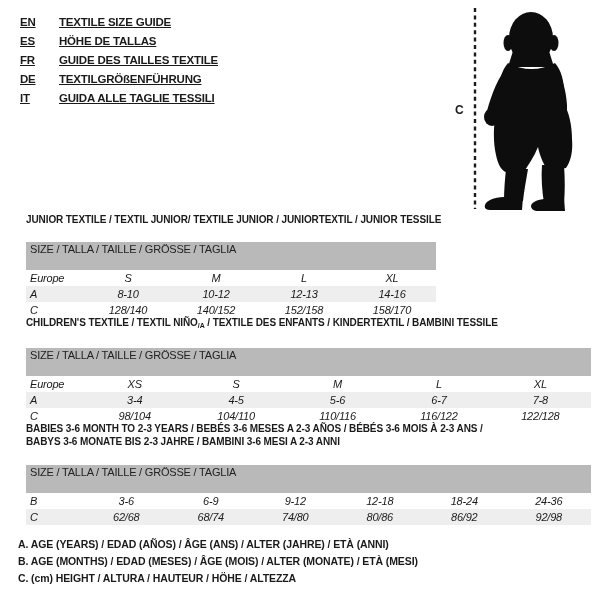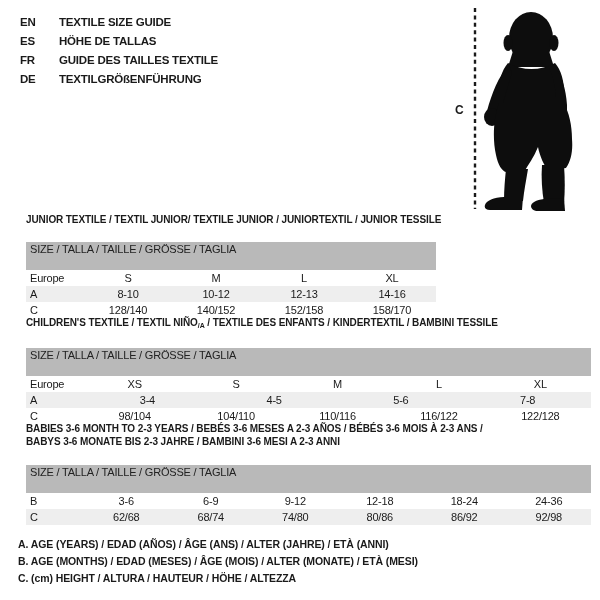--- a/index.html
+++ b/index.html
@@ -3,21 +3,21 @@
 <meta charset="utf-8">
 <style>
   html,body{margin:0;padding:0;background:#fff;}
   .page{
     position:relative;width:600px;height:600px;background:#fff;overflow:hidden;
     font-family:"Liberation Sans", sans-serif;color:var(--ink,#1a1a1a);
     -webkit-font-smoothing:antialiased;
   }
   
   .lang-block{position:absolute;left:20px;top:13px;}
-  .lang-row{display:flex;line-height:19px;font-weight:bold;font-size:11.5px;letter-spacing:-0.2px;}
+  .lang-row{display:flex;line-height:19px;font-weight:bold;font-size:11.5px;letter-spacing:-0.2px;text-decoration:underline;}
   .lang-code{width:39px;flex:0 0 39px;}
   .lang-title{white-space:nowrap;}
   
   .figure{position:absolute;left:450px;top:0;width:150px;height:215px;}
   .figure-svg{position:absolute;left:18px;top:5px;}
   .baby{fill:var(--sil,#0d0d0d);}
   .measure-line{stroke:var(--ink,#141414);stroke-width:2.4;stroke-dasharray:4 3.4;fill:none;}
   .height-label{position:absolute;left:5px;top:103px;font-weight:bold;font-size:12px;}
   
   .section{position:absolute;left:18px;margin-left:8px;}
@@ -27,21 +27,21 @@
   #children-section{top:316px;width:565px;}
   #babies-section{top:422px;width:565px;}
   #junior-section .size-table{margin-top:16px;}
   #children-section .size-table{margin-top:16px;}
   #babies-section .size-table{margin-top:17px;}
   .size-table{width:100%;}
   .size-header-bar{
     background:var(--bar-bg,#b9b9b9);height:28px;line-height:14px;
     font-size:11px;padding-left:4px;color:#222;letter-spacing:-0.2px;
   }
-  .trow{display:flex;height:16px;line-height:16px;font-size:11px;letter-spacing:-0.2px;}
+  .trow{display:flex;height:16px;line-height:16px;font-size:11px;letter-spacing:-0.2px;font-style:italic;}
   .trow.shaded{background:var(--alt-bg,#eeeeee);}
   .tcell{flex:1;text-align:center;}
   .tcell.lab{flex:0 0 54px;text-align:left;padding-left:4px;}
   
   .footnotes{position:absolute;left:18px;top:532px;padding-top:4px;}
   .footnote{font-weight:bold;font-size:10.5px;line-height:17px;letter-spacing:-0.1px;white-space:nowrap;}
 </style>
 </head>
 <body>
 
@@ -56,20 +56,24 @@
       <span class="lang-code">ES</span>
       <span class="lang-title">HÖHE DE TALLAS</span>
     </div>
     <div class="lang-row">
       <span class="lang-code">FR</span>
       <span class="lang-title">GUIDE DES TAILLES TEXTILE</span>
     </div>
     <div class="lang-row">
       <span class="lang-code">DE</span>
       <span class="lang-title">TEXTILGRÖßENFÜHRUNG</span>
+    </div>
+    <div class="lang-row">
+      <span class="lang-code">IT</span>
+      <span class="lang-title">GUIDA ALLE TAGLIE TESSILI</span>
     </div>
   </div>
 
   <div class="figure">
     <span class="height-label">C</span>
     <svg class="figure-svg" width="124" height="207" viewBox="0 0 124 207" xmlns="http://www.w3.org/2000/svg">
       <line class="measure-line" x1="7" y1="3" x2="7" y2="204"></line>
       <g class="baby">
         <ellipse cx="63" cy="33" rx="22" ry="26"></ellipse>
         <ellipse cx="40" cy="38" rx="4.5" ry="8"></ellipse>
@@ -130,20 +134,21 @@
             <div class="tcell">S</div>
             <div class="tcell">M</div>
             <div class="tcell">L</div>
             <div class="tcell">XL</div>
           </div>
           <div class="trow shaded">
             <div class="tcell lab">A</div>
             <div class="tcell">3-4</div>
             <div class="tcell">4-5</div>
             <div class="tcell">5-6</div>
+            <div class="tcell">6-7</div>
             <div class="tcell">7-8</div>
           </div>
           <div class="trow">
             <div class="tcell lab">C</div>
             <div class="tcell">98/104</div>
             <div class="tcell">104/110</div>
             <div class="tcell">110/116</div>
             <div class="tcell">116/122</div>
             <div class="tcell">122/128</div>
           </div>

